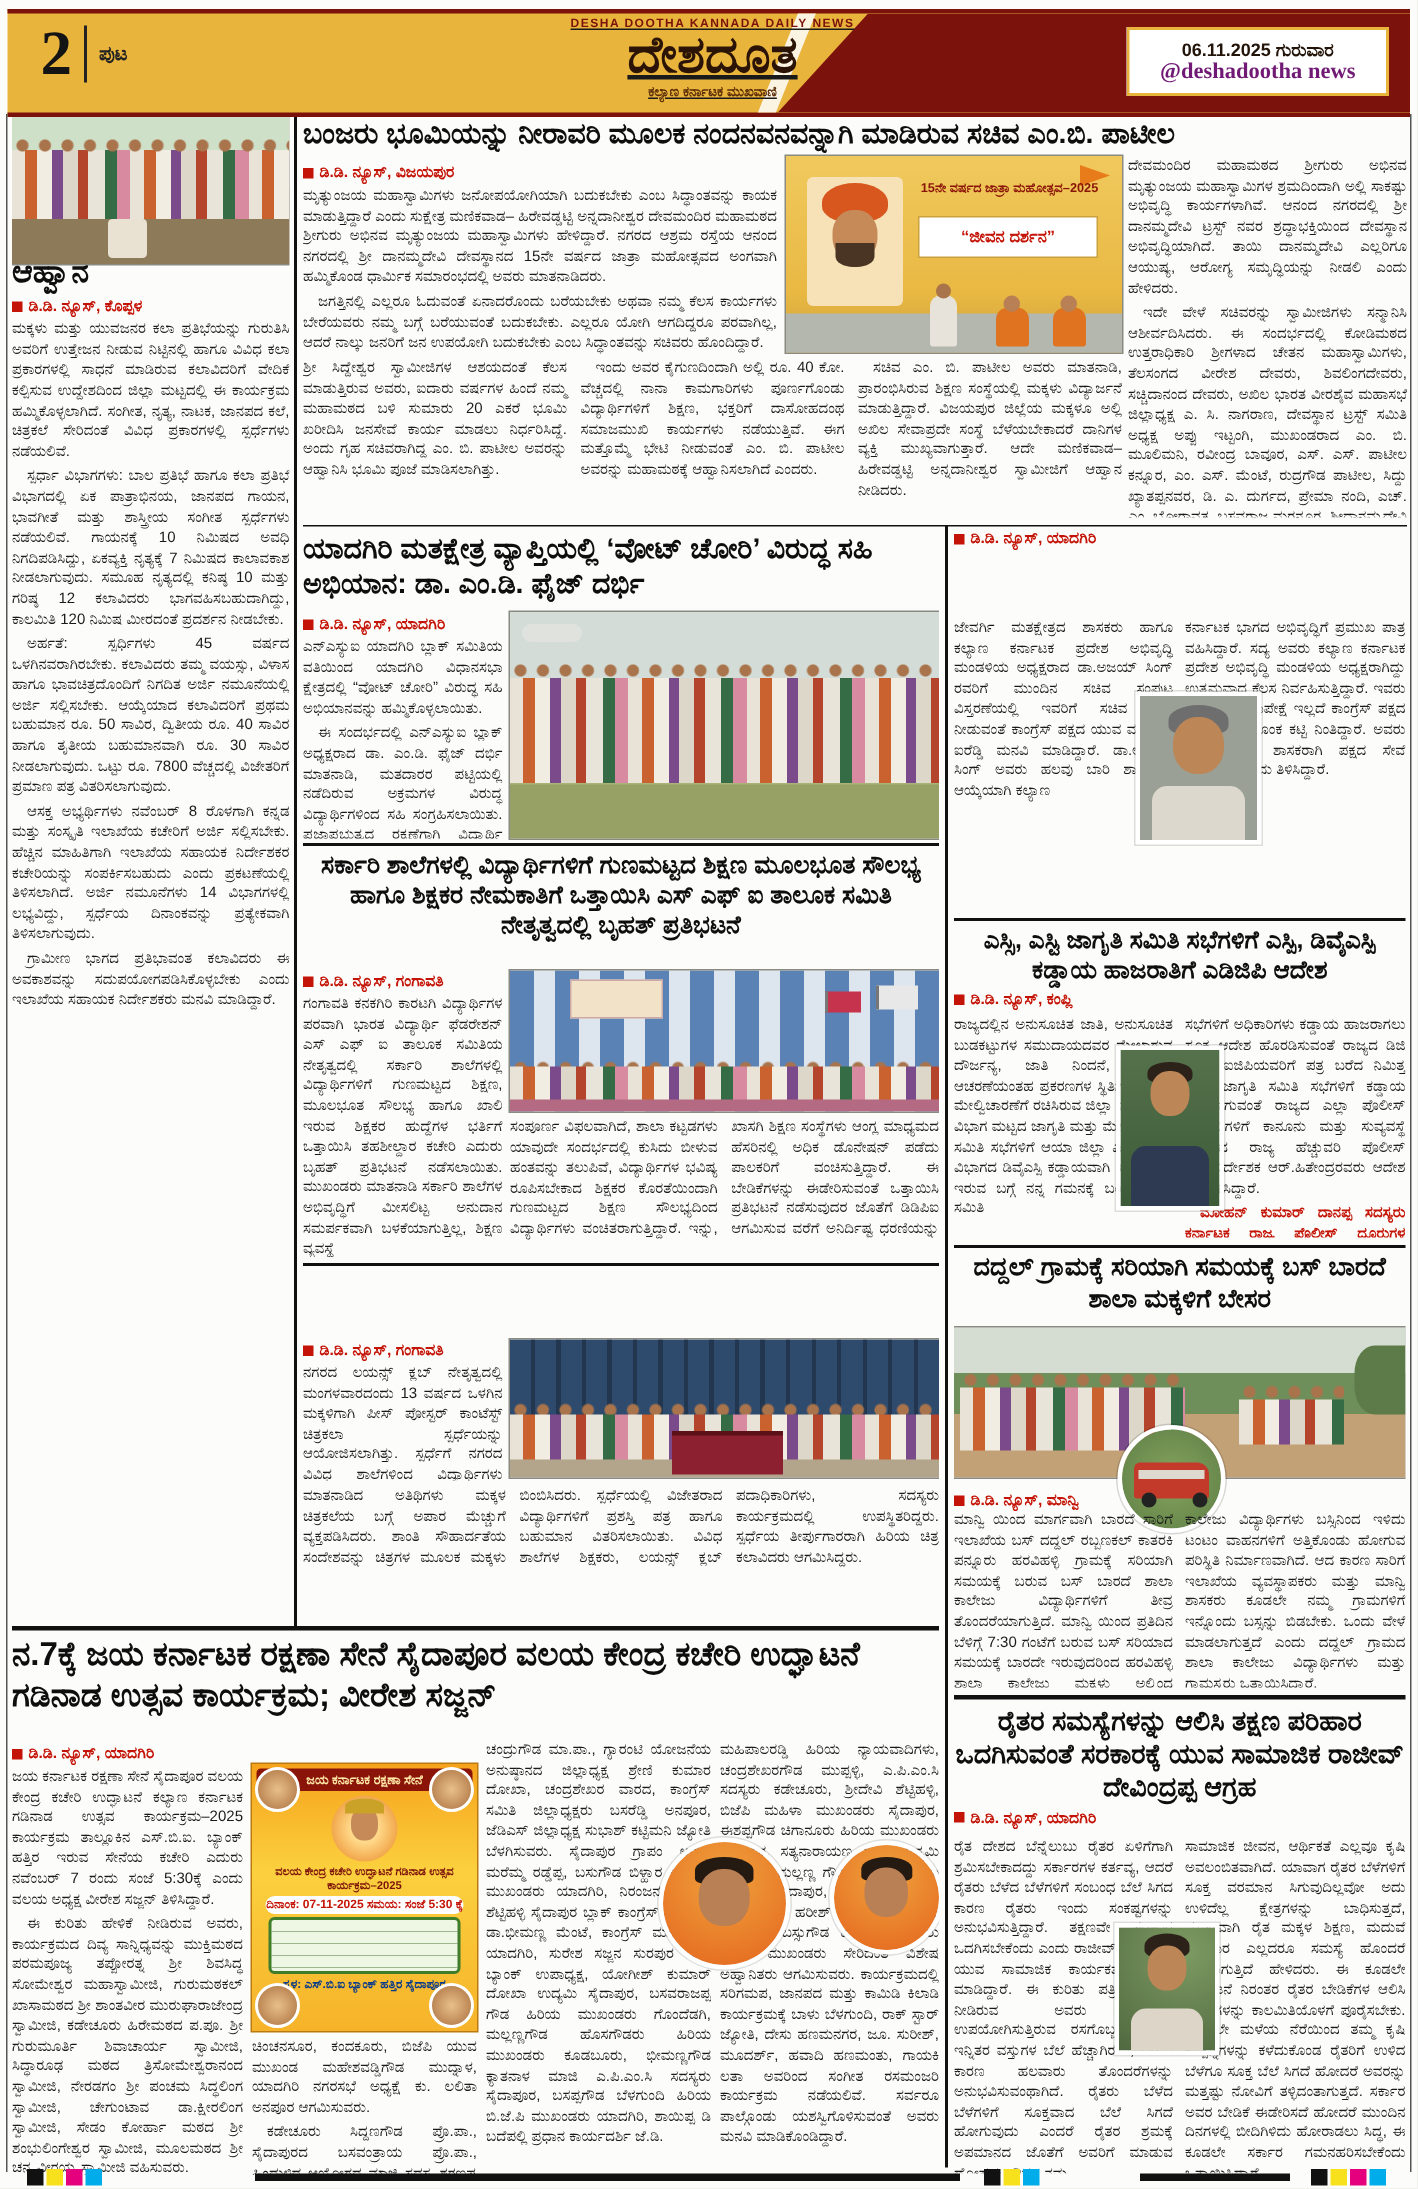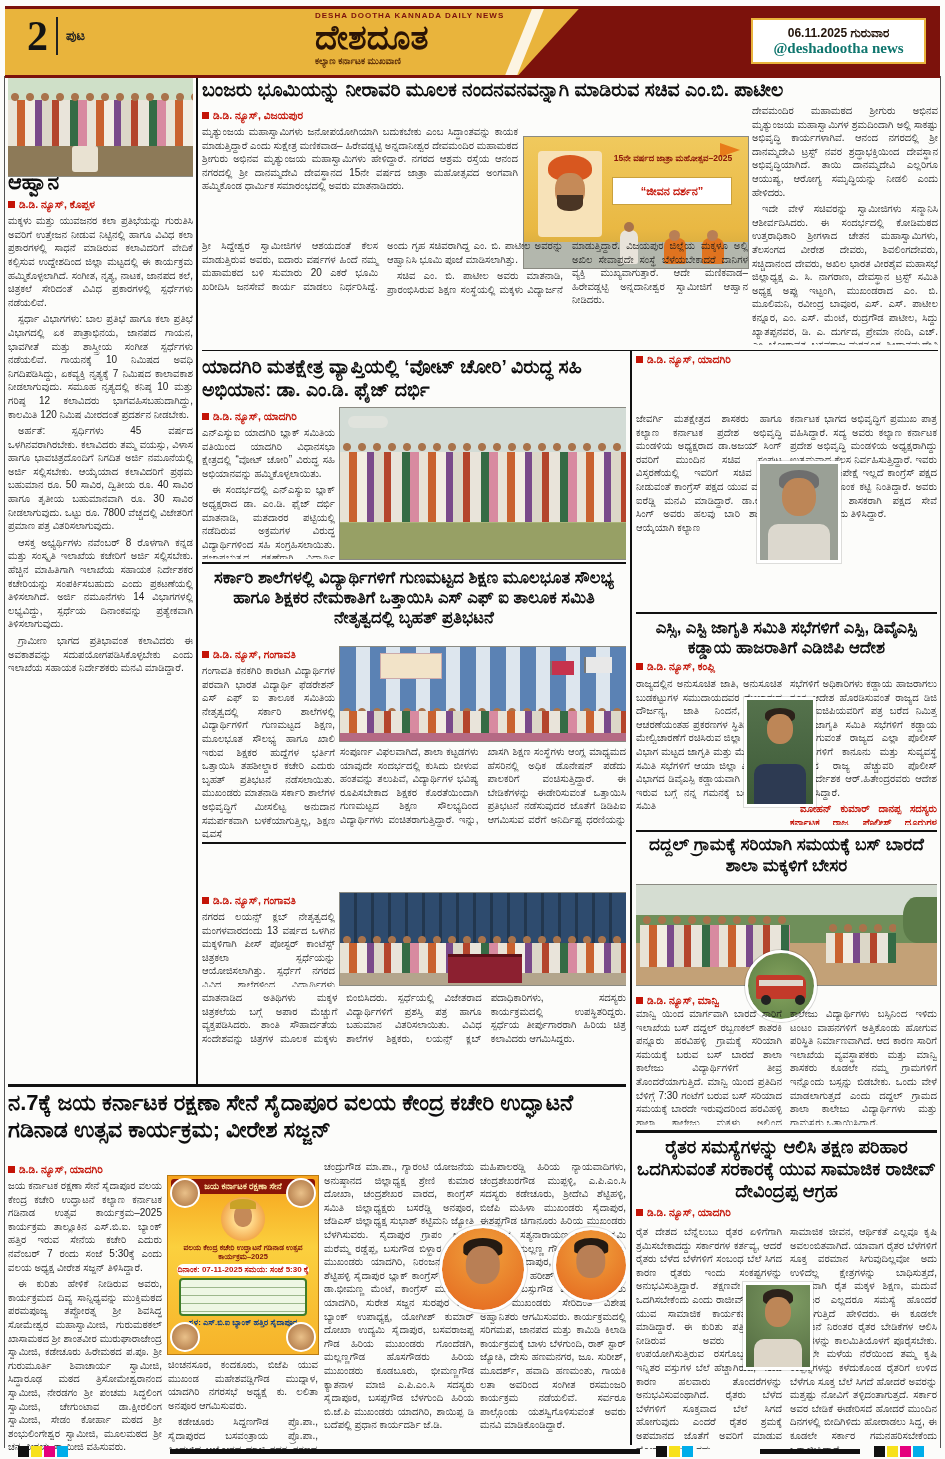--- a/index.html
+++ b/index.html
@@ -9,28 +9,28 @@
   .masthead{position:absolute;left:5px;top:6px;width:935px;height:66px;background:#e9b43c;
             border-top:3px solid #7c120c;border-bottom:3px solid #7c120c;overflow:hidden;}
   .mast-right-bg{position:absolute;right:0;top:0;height:100%;width:46%;background:#7c120c;
             clip-path:polygon(16% 0,100% 0,100% 100%,2% 100%);}
   .mast-right-stripe{position:absolute;right:44%;top:-6px;height:130%;width:12px;background:#fff;
             transform:skewX(-22deg);opacity:.85;}
   .mast-left{position:absolute;left:22px;top:6px;display:flex;align-items:center;gap:8px;}
   .pageno{font-family:"Liberation Serif",serif;font-size:42px;font-weight:bold;color:#141414;line-height:1;}
   .vbar{width:2px;height:38px;background:#222;}
   .pagelabel{font-size:13px;font-weight:bold;color:#222;}
-  .mast-center{position:absolute;left:310px;top:2px;width:320px;}
+  .mast-center{position:absolute;left:310px;top:2px;width:320px;text-align:center;text-decoration:underline;}
   .mast-top{font-size:8px;font-weight:bold;color:#7c120c;letter-spacing:1px;}
   .mast-title{font-family:"Liberation Serif",serif;font-size:34px;font-weight:bold;color:#2b1405;line-height:1.05;}
   .mast-tag{font-size:9px;font-weight:bold;color:#5a2c08;}
   .datebox{position:absolute;right:14px;top:9px;width:175px;height:46px;background:#fff;
            display:flex;flex-direction:column;justify-content:center;align-items:center;box-shadow:0 0 0 2px #e9b43c inset;}
   .date{font-size:12px;font-weight:bold;color:#23140a;}
-  .handle{font-family:"Liberation Serif",serif;font-size:15px;font-weight:bold;color:#0f766e;}
+  .handle{font-family:"Liberation Serif",serif;font-size:15px;font-weight:bold;color:#701a75;}
   
   .rule-h{position:absolute;height:1.5px;background:#111;}
   .rule-h.bold{height:3px;}
   .rule-v{position:absolute;width:1.5px;background:#111;}
   .pgedge{position:absolute;width:1px;background:#555;top:76px;height:1372px;}
   
   .art{position:absolute;overflow:hidden;}
   .hl{font-weight:bold;color:#0e0e0e;margin:0;line-height:1.22;}
   .hl-a{font-size:21px;line-height:1.3;}
   .hl-lead{font-size:19px;white-space:nowrap;}
@@ -45,21 +45,21 @@
   .bp+ .bp{text-indent:10px;}
   .txtcol{position:absolute;overflow:hidden;}
   .capred{color:#c41407;font-weight:bold;}
   
   .photo{position:absolute;overflow:hidden;outline:1px solid #8a8a82;background:#a9aFa6;}
   .crowdrow{position:absolute;left:0;right:0;}
   .stripes{background:repeating-linear-gradient(90deg,#e8e3d6 0 9px,#c9622f 9px 17px,#f2ede2 17px 27px,#7a4a8a 27px 34px,#dcd7c8 34px 44px,#b4452c 44px 51px,#e9e4da 51px 62px,#356b45 62px 70px,#d88aa0 70px 79px);}
   .heads{background-image:radial-gradient(circle 3.5px at 7px 5px,#a9734b 3.5px,transparent 4.5px);
          background-size:15px 10px;background-repeat:repeat-x;height:10px;}
   
-  .lead-photo{background:linear-gradient(#f0c95d,#e9b843 70%,#caa13c);margin-top:33px;}
+  .lead-photo{background:linear-gradient(#f0c95d,#e9b843 70%,#caa13c);}
   .lp-portrait{position:absolute;left:14px;top:14px;width:64px;height:86px;background:#f7e2b8;border-radius:4px;}
   .lp-turban{position:absolute;left:10px;top:4px;width:44px;height:26px;background:#d8571f;border-radius:50% 50% 40% 40%;}
   .lp-face{position:absolute;left:17px;top:22px;width:30px;height:34px;background:#c58a58;border-radius:45%;}
   .lp-beard{position:absolute;left:19px;top:44px;width:26px;height:16px;background:#4a3524;border-radius:0 0 45% 45%;}
   .lp-banner{position:absolute;left:88px;top:40px;width:118px;height:26px;background:#fff;border:1px solid #caa13c;
              display:flex;align-items:center;justify-content:center;}
   .lp-banner span{color:#c41407;font-weight:bold;font-size:11px;}
   .lp-line{position:absolute;left:88px;top:16px;width:122px;text-align:center;color:#8a1408;font-weight:bold;font-size:8.5px;}
   .lp-flag{position:absolute;right:8px;top:6px;width:20px;height:14px;background:#e87c1a;clip-path:polygon(0 0,100% 50%,0 100%);}
   .lp-stage{position:absolute;left:0;bottom:0;width:100%;height:26px;background:#b3b7ad;}
@@ -150,20 +150,21 @@
   <div class="rule-v" style="left:196px;top:78px;height:1006px"></div>
 
   <section class="art" style="left:202px;top:78px;width:736px;height:269px">
     <h1 class="hl hl-lead">ಬಂಜರು ಭೂಮಿಯನ್ನು ನೀರಾವರಿ ಮೂಲಕ ನಂದನವನವನ್ನಾಗಿ ಮಾಡಿರುವ ಸಚಿವ ಎಂ.ಬಿ. ಪಾಟೀಲ</h1>
     <div class="txtcol" style="left:0;top:28px;width:316px;height:130px">
       <div class="byline">
           <span class="bsq"></span>
           <span>ಡಿ.ಡಿ. ನ್ಯೂಸ್, ವಿಜಯಪುರ</span>
         </div>
       <p class="bp">ಮೃತ್ಯುಂಜಯ ಮಹಾಸ್ವಾಮಿಗಳು ಜನೋಪಯೋಗಿಯಾಗಿ ಬದುಕಬೇಕು ಎಂಬ ಸಿದ್ಧಾಂತವನ್ನು ಕಾಯಕ ಮಾಡುತ್ತಿದ್ದಾರೆ ಎಂದು ಸುಕ್ಷೇತ್ರ ಮಣಿಕವಾಡ– ಹಿರೇವಡ್ಡಟ್ಟಿ ಅನ್ನದಾನೀಶ್ವರ ದೇವಮಂದಿರ ಮಹಾಮಠದ ಶ್ರೀಗುರು ಅಭಿನವ ಮೃತ್ಯುಂಜಯ ಮಹಾಸ್ವಾಮಿಗಳು ಹೇಳಿದ್ದಾರೆ. ನಗರದ ಆಶ್ರಮ ರಸ್ತೆಯ ಆನಂದ ನಗರದಲ್ಲಿ ಶ್ರೀ ದಾನಮ್ಮದೇವಿ ದೇವಸ್ಥಾನದ 15ನೇ ವರ್ಷದ ಜಾತ್ರಾ ಮಹೋತ್ಸವದ ಅಂಗವಾಗಿ ಹಮ್ಮಿಕೊಂಡ ಧಾರ್ಮಿಕ ಸಮಾರಂಭದಲ್ಲಿ ಅವರು ಮಾತನಾಡಿದರು.</p>
+      <p class="bp">ಜಗತ್ತಿನಲ್ಲಿ ಎಲ್ಲರೂ ಓದುವಂತೆ ಏನಾದರೊಂದು ಬರೆಯಬೇಕು ಅಥವಾ ನಮ್ಮ ಕೆಲಸ ಕಾರ್ಯಗಳು ಬೇರೆಯವರು ನಮ್ಮ ಬಗ್ಗೆ ಬರೆಯುವಂತೆ ಬದುಕಬೇಕು. ಎಲ್ಲರೂ ಯೋಗಿ ಆಗದಿದ್ದರೂ ಪರವಾಗಿಲ್ಲ, ಆದರೆ ನಾಲ್ಕು ಜನರಿಗೆ ಜನ ಉಪಯೋಗಿ ಬದುಕಬೇಕು ಎಂಬ ಸಿದ್ಧಾಂತವನ್ನು ಸಚಿವರು ಹೊಂದಿದ್ದಾರೆ.</p>
     </div>
     <div class="photo lead-photo" style="left:322px;top:26px;width:224px;height:131px">
       <div class="lp-flag"></div>
       <div class="lp-portrait">
         <div class="lp-turban"></div>
         <div class="lp-face"></div>
         <div class="lp-beard"></div>
       </div>
       <div class="lp-line">15ನೇ ವರ್ಷದ ಜಾತ್ರಾ ಮಹೋತ್ಸವ–2025</div>
       <div class="lp-banner">
@@ -173,20 +174,21 @@
       <i class="lp-swami" style="left:140px"></i>
       <i class="lp-swami" style="left:178px"></i>
       <i class="lp-speaker"></i>
     </div>
     <div class="txtcol" style="left:550px;top:26px;width:186px;height:241px">
       <p class="bp">ದೇವಮಂದಿರ ಮಹಾಮಠದ ಶ್ರೀಗುರು ಅಭಿನವ ಮೃತ್ಯುಂಜಯ ಮಹಾಸ್ವಾಮಿಗಳ ಶ್ರಮದಿಂದಾಗಿ ಅಲ್ಲಿ ಸಾಕಷ್ಟು ಅಭಿವೃದ್ಧಿ ಕಾರ್ಯಗಳಾಗಿವೆ. ಆನಂದ ನಗರದಲ್ಲಿ ಶ್ರೀ ದಾನಮ್ಮದೇವಿ ಟ್ರಸ್ಟ್ ನವರ ಶ್ರದ್ಧಾಭಕ್ತಿಯಿಂದ ದೇವಸ್ಥಾನ ಅಭಿವೃದ್ಧಿಯಾಗಿದೆ. ತಾಯಿ ದಾನಮ್ಮದೇವಿ ಎಲ್ಲರಿಗೂ ಆಯುಷ್ಯ, ಆರೋಗ್ಯ ಸಮೃದ್ಧಿಯನ್ನು ನೀಡಲಿ ಎಂದು ಹೇಳಿದರು.</p>
       <p class="bp">ಇದೇ ವೇಳೆ ಸಚಿವರನ್ನು ಸ್ವಾಮೀಜಿಗಳು ಸನ್ಮಾನಿಸಿ ಆಶೀರ್ವದಿಸಿದರು. ಈ ಸಂದರ್ಭದಲ್ಲಿ ಕೋಡಿಮಠದ ಉತ್ತರಾಧಿಕಾರಿ ಶ್ರೀಗಳಾದ ಚೇತನ ಮಹಾಸ್ವಾಮಿಗಳು, ತೆಲಸಂಗದ ವೀರೇಶ ದೇವರು, ಶಿವಲಿಂಗದೇವರು, ಸಚ್ಚಿದಾನಂದ ದೇವರು, ಅಖಿಲ ಭಾರತ ವೀರಶೈವ ಮಹಾಸಭೆ ಜಿಲ್ಲಾಧ್ಯಕ್ಷ ಎ. ಸಿ. ನಾಗರಾಣ, ದೇವಸ್ಥಾನ ಟ್ರಸ್ಟ್ ಸಮಿತಿ ಅಧ್ಯಕ್ಷ ಅಪ್ಪು ಇಟ್ಟಂಗಿ, ಮುಖಂಡರಾದ ಎಂ. ಬಿ. ಮೂಲಿಮನಿ, ರವೀಂದ್ರ ಬಾವೂರ, ಎಸ್. ಎಸ್. ಪಾಟೀಲ ಕನ್ನೂರ, ಎಂ. ಎಸ್. ಮೆಂಟೆ, ರುದ್ರಗೌಡ ಪಾಟೀಲ, ಸಿದ್ದು ಖ್ಯಾತಪ್ಪನವರ, ಡಿ. ಎ. ದುರ್ಗದ, ಪ್ರೇಮಾ ನಂದಿ, ಎಚ್. ಎಂ. ಬೋರಾವತ, ಬಸವರಾಜ ಮರನೂರ, ಶ್ರೀದಾನಮ್ಮದೇವಿ ಭಕ್ತರು ಉಪಸ್ಥಿತರಿದ್ದರು.</p>
     </div>
     <div class="txtcol" style="left:0;top:161px;width:546px;height:106px;column-count:3;column-gap:9px">
       <p class="bp">ಶ್ರೀ ಸಿದ್ದೇಶ್ವರ ಸ್ವಾಮೀಜಿಗಳ ಆಶಯದಂತೆ ಕೆಲಸ ಮಾಡುತ್ತಿರುವ ಅವರು, ಐದಾರು ವರ್ಷಗಳ ಹಿಂದೆ ನಮ್ಮ ಮಹಾಮಠದ ಬಳಿ ಸುಮಾರು 20 ಎಕರೆ ಭೂಮಿ ಖರೀದಿಸಿ ಜನಸೇವೆ ಕಾರ್ಯ ಮಾಡಲು ನಿರ್ಧರಿಸಿದ್ದೆ. ಅಂದು ಗೃಹ ಸಚಿವರಾಗಿದ್ದ ಎಂ. ಬಿ. ಪಾಟೀಲ ಅವರನ್ನು ಆಹ್ವಾನಿಸಿ ಭೂಮಿ ಪೂಜೆ ಮಾಡಿಸಲಾಗಿತ್ತು.</p>
+      <p class="bp">ಇಂದು ಅವರ ಕೈಗುಣದಿಂದಾಗಿ ಅಲ್ಲಿ ರೂ. 40 ಕೋ. ವೆಚ್ಚದಲ್ಲಿ ನಾನಾ ಕಾಮಗಾರಿಗಳು ಪೂರ್ಣಗೊಂಡು ವಿದ್ಯಾರ್ಥಿಗಳಿಗೆ ಶಿಕ್ಷಣ, ಭಕ್ತರಿಗೆ ದಾಸೋಹದಂಥ ಸಮಾಜಮುಖಿ ಕಾರ್ಯಗಳು ನಡೆಯುತ್ತಿವೆ. ಈಗ ಮತ್ತೊಮ್ಮೆ ಭೇಟಿ ನೀಡುವಂತೆ ಎಂ. ಬಿ. ಪಾಟೀಲ ಅವರನ್ನು ಮಹಾಮಠಕ್ಕೆ ಆಹ್ವಾನಿಸಲಾಗಿದೆ ಎಂದರು.</p>
       <p class="bp">ಸಚಿವ ಎಂ. ಬಿ. ಪಾಟೀಲ ಅವರು ಮಾತನಾಡಿ, ಪ್ರಾರಂಭಿಸಿರುವ ಶಿಕ್ಷಣ ಸಂಸ್ಥೆಯಲ್ಲಿ ಮಕ್ಕಳು ವಿದ್ಯಾರ್ಜನೆ ಮಾಡುತ್ತಿದ್ದಾರೆ. ವಿಜಯಪುರ ಜಿಲ್ಲೆಯ ಮಕ್ಕಳೂ ಅಲ್ಲಿ ಅಖಿಲ ಸೇವಾಪ್ರದೇ ಸಂಸ್ಥೆ ಬೆಳೆಯಬೇಕಾದರೆ ದಾನಿಗಳ ವ್ಯಕ್ತಿ ಮುಖ್ಯವಾಗುತ್ತಾರೆ. ಆದೇ ಮಣಿಕವಾಡ– ಹಿರೇವಡ್ಡಟ್ಟಿ ಅನ್ನದಾನೀಶ್ವರ ಸ್ವಾಮೀಜಿಗೆ ಆಹ್ವಾನ ನೀಡಿದರು.</p>
     </div>
   </section>
 
   <div class="rule-h" style="left:202px;top:349.5px;width:736px"></div>
 
   <section class="art" style="left:202px;top:355px;width:424px;height:205px">
     <h2 class="hl hl-vote">ಯಾದಗಿರಿ ಮತಕ್ಷೇತ್ರ ವ್ಯಾಪ್ತಿಯಲ್ಲಿ ‘ವೋಟ್ ಚೋರಿ’ ವಿರುದ್ಧ ಸಹಿ ಅಭಿಯಾನ: ಡಾ. ಎಂ.ಡಿ. ಫೈಜ್ ದರ್ಭಿ</h2>
     <div class="txtcol" style="left:0;top:52px;width:133px;height:152px">
       <div class="byline">

